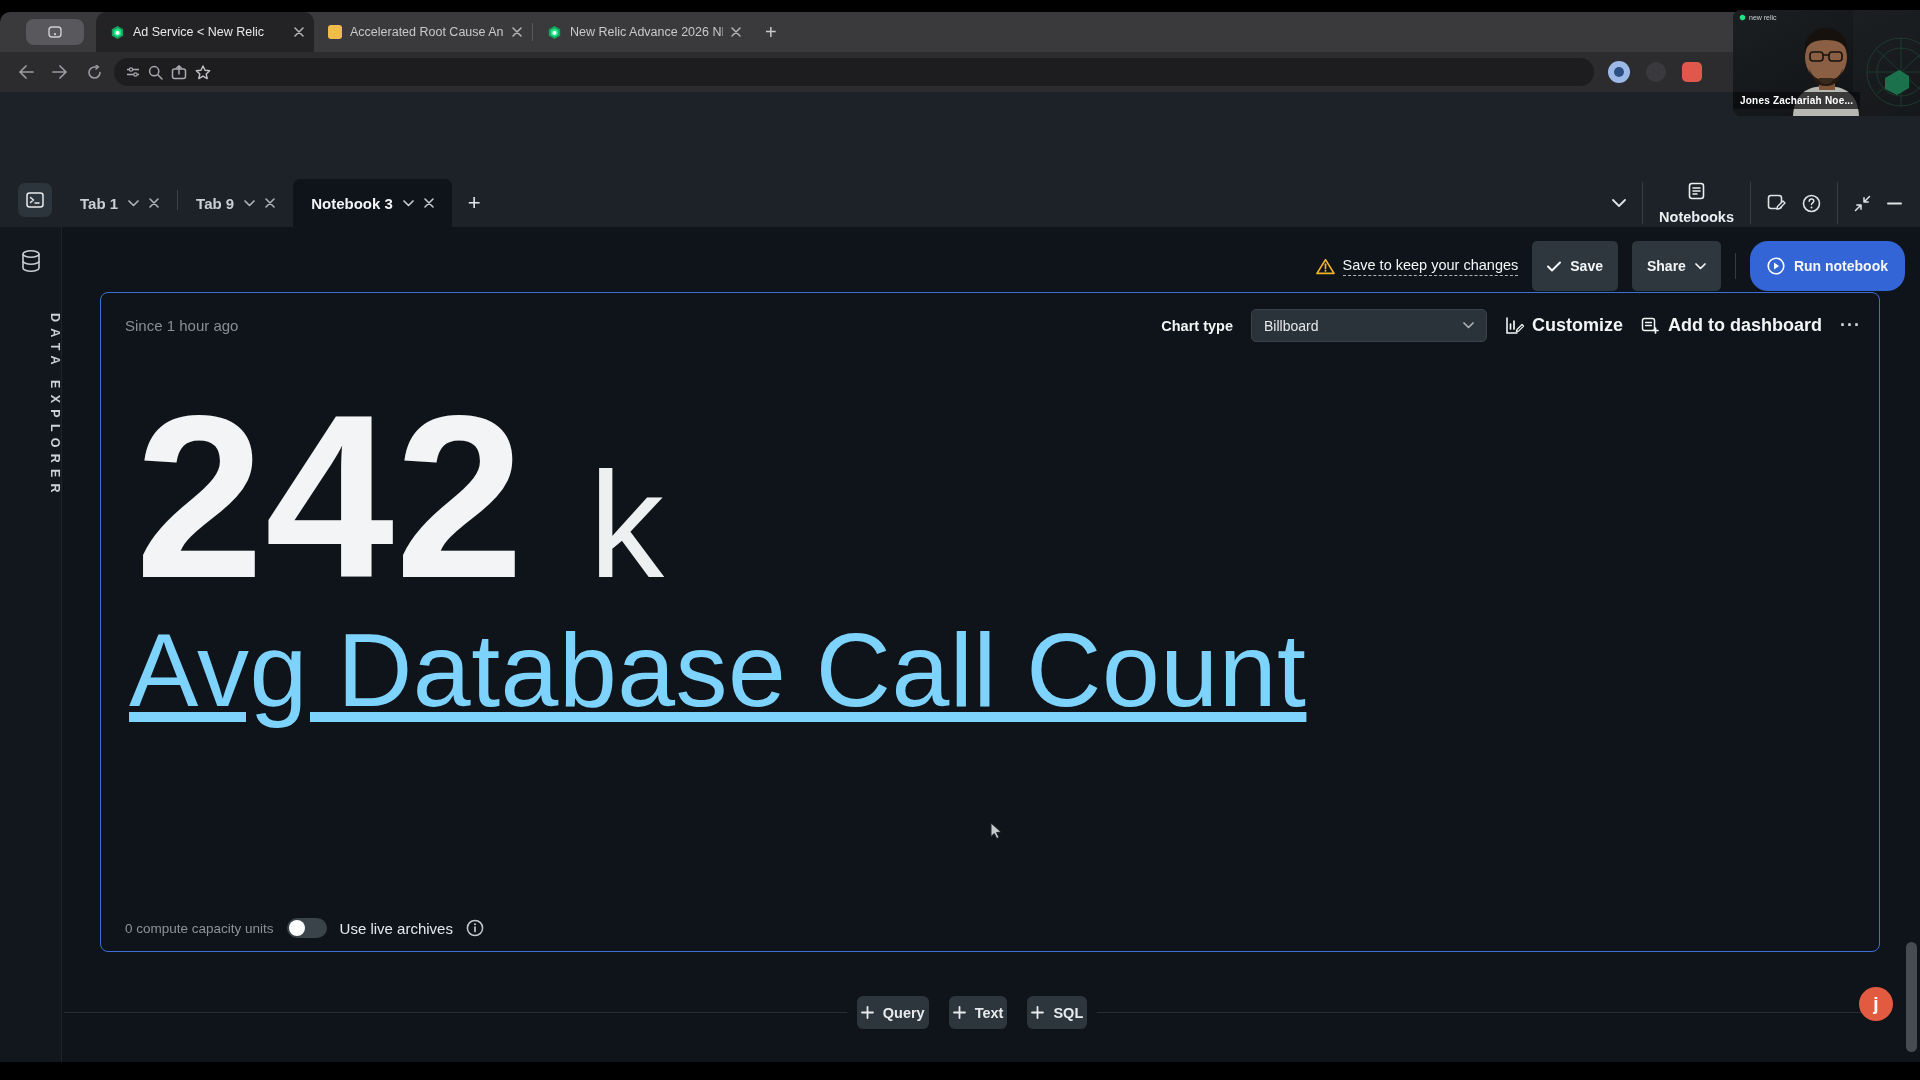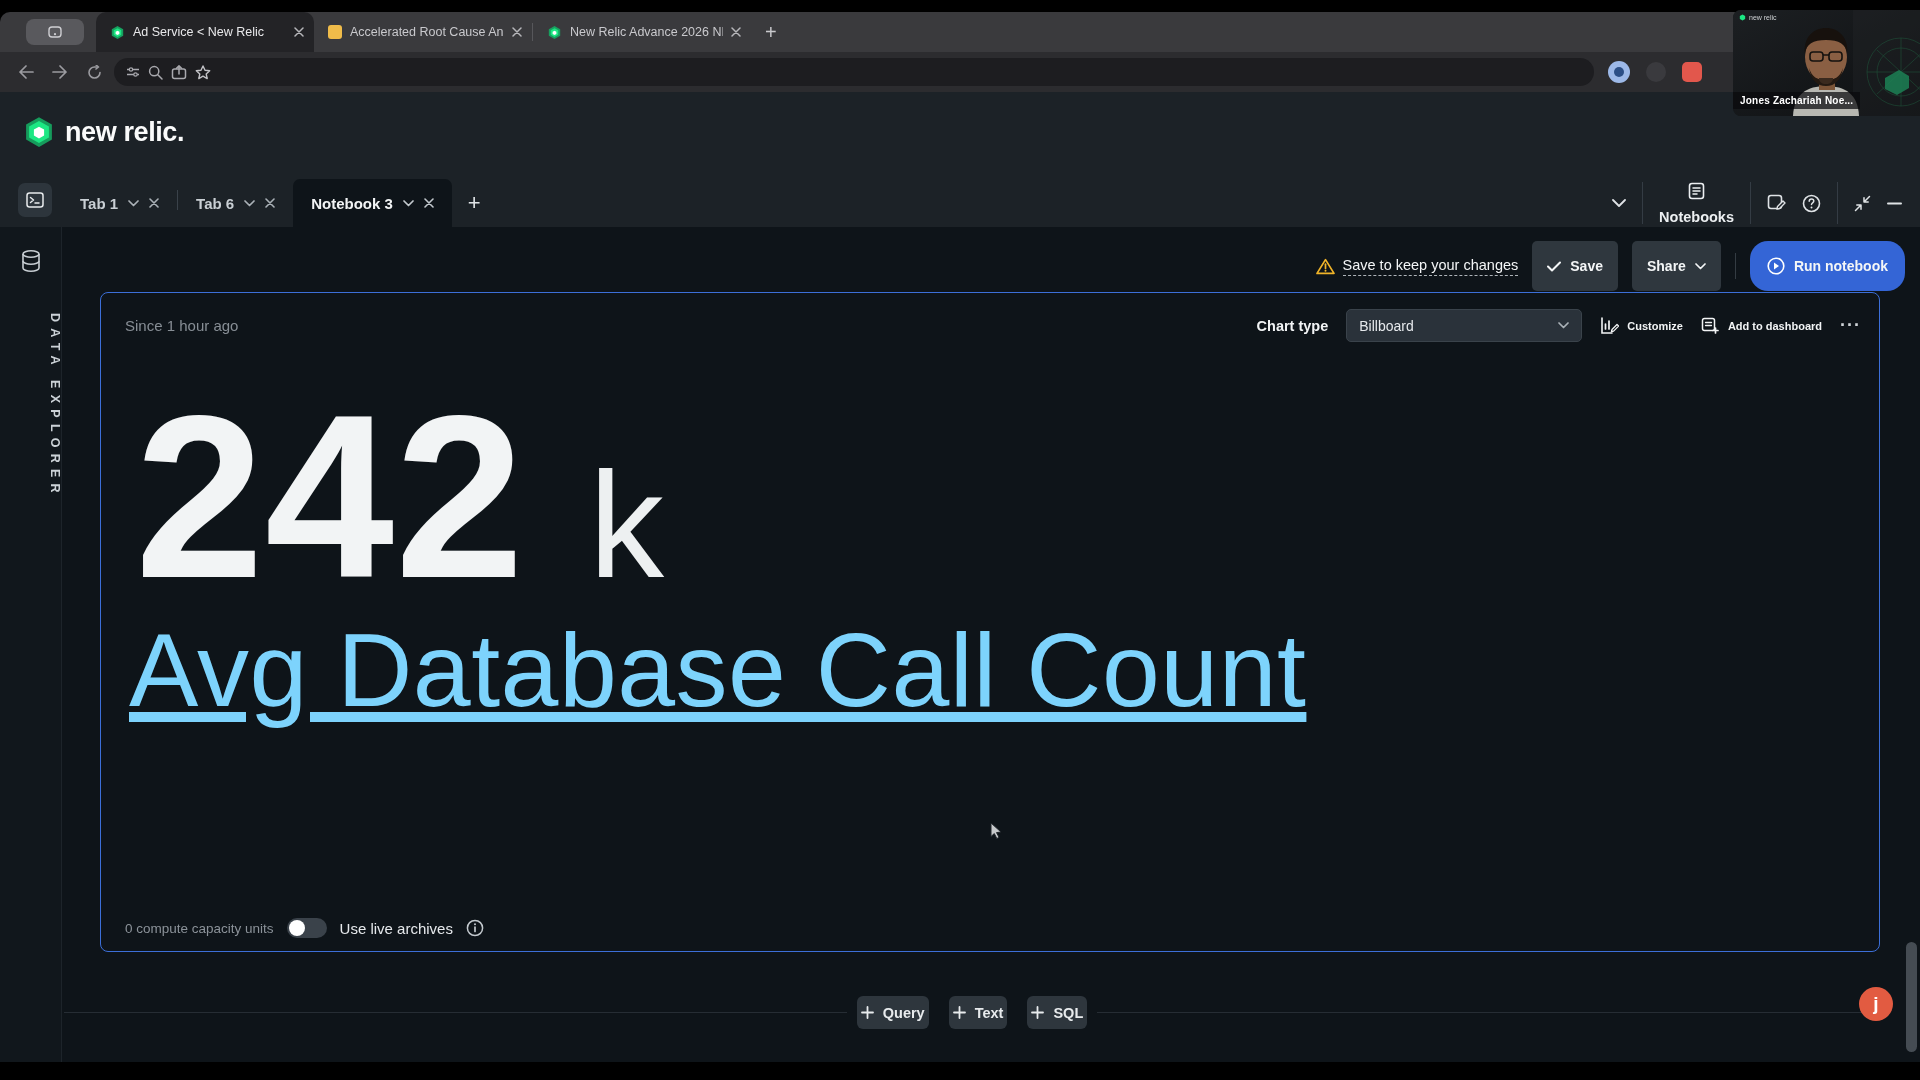--- a/index.html
+++ b/index.html
@@ -79,21 +79,21 @@
   
   .cell { position:absolute; left:100px; width:1780px; top:65px; height:660px; background:#0e1419;
           border:1.5px solid #3c6fd8; border-radius:8px; }
   .cell-head { display:flex; align-items:center; padding:16px 18px 0 24px; }
   .since { color:#878e95; font-size:15px; }
   .head-right { margin-left:auto; display:flex; align-items:center; gap:18px; }
   .ct-label { color:#f2f4f5; font-size:14.5px; font-weight:700; }
   .select { width:236px; height:33px; background:#2a323a; border:1px solid #3a434b; border-radius:5px;
             display:flex; align-items:center; padding:0 12px; color:#e6e9ec; font-size:14px; }
   .select .sel-val { flex:1; }
-  .head-act { display:flex; align-items:center; gap:8px; color:#f2f4f5; font-size:11px; font-weight:700; }
+  .head-act { display:flex; align-items:center; gap:8px; color:#f2f4f5; font-size:18px; font-weight:700; }
   .more-dots { color:#cfd4d8; font-size:18px; font-weight:700; letter-spacing:1px; }
 
   .bb-value { position:absolute; left:34px; top:88px; line-height:1; white-space:nowrap; }
   .bb-num  { font-size:232px; font-weight:700; color:#f2f4f5; letter-spacing:1px; }
   .bb-unit { font-size:150px; font-weight:400; color:#edf0f1; margin-left:64px; }
   .bb-label { position:absolute; left:28px; top:318px; font-size:104px; font-weight:400; color:#7dd3fc;
               letter-spacing:.5px; white-space:nowrap;text-decoration:underline; }
 
   .cell-foot { position:absolute; left:24px; bottom:13px; display:flex; align-items:center; gap:13px; }
   .ccu { color:#8b9299; font-size:13.5px; }
@@ -239,51 +239,41 @@
       <svg width="7" height="7" viewBox="0 0 24 24">
           <path d="M12 1.5l9.1 5.25v10.5L12 22.5 2.9 17.25V6.75z" fill="#1ce783"></path>
         </svg>
       <span>new relic</span>
     </div>
     <div class="cam-name">Jones Zachariah Noe...</div>
   </div>
 
   <div class="app">
 
-    <div class="app-header">
-      <div class="logo">
-        <svg width="34" height="34" viewBox="0 0 24 24">
-            <path d="M12 1.5l9.1 5.25v10.5L12 22.5 2.9 17.25V6.75z" fill="#169c5c"></path>
-            <path d="M12 4.2l7 4v7.6l-7 4-7-4V8.2z" fill="#1ce783"></path>
-            <path d="M12 8.3l3.6 2v4.2L12 16.6l-3.6-2.1v-4.2z" fill="#fff"></path>
-          </svg>
-        <span class="logo-word">new relic.</span>
-      </div>
-    </div>
 
     <div class="nb-tabbar">
       <div class="console-box">
         <svg width="18" height="16" viewBox="0 0 18 16">
             <rect x="1" y="1" width="16" height="14" rx="2.5" fill="none" stroke="#e7eaec" stroke-width="1.5"></rect>
             <path d="M4.5 5.5L7.5 8l-3 2.5" fill="none" stroke="#e7eaec" stroke-width="1.5" stroke-linecap="round" stroke-linejoin="round"></path>
             <path d="M9 11h4" stroke="#e7eaec" stroke-width="1.5" stroke-linecap="round"></path>
           </svg>
       </div>
       <div class="nbtab">
         <span>Tab 1</span>
         <svg width="11" height="7" viewBox="0 0 11 7">
             <path d="M1 1l4.5 4.5L10 1" fill="none" stroke="#aab1b7" stroke-width="1.7" stroke-linecap="round" stroke-linejoin="round"></path>
           </svg>
         <svg width="10" height="10" viewBox="0 0 10 10">
             <path d="M1 1l8 8M9 1L1 9" stroke="#aab1b7" stroke-width="1.6" stroke-linecap="round"></path>
           </svg>
       </div>
       <div class="nbdiv"></div>
       <div class="nbtab">
-        <span>Tab 6</span>
+        <span>Tab 9</span>
         <svg width="11" height="7" viewBox="0 0 11 7">
             <path d="M1 1l4.5 4.5L10 1" fill="none" stroke="#aab1b7" stroke-width="1.7" stroke-linecap="round" stroke-linejoin="round"></path>
           </svg>
         <svg width="10" height="10" viewBox="0 0 10 10">
             <path d="M1 1l8 8M9 1L1 9" stroke="#aab1b7" stroke-width="1.6" stroke-linecap="round"></path>
           </svg>
       </div>
       <div class="nbtab active">
         <span>Notebook 3</span>
         <svg width="11" height="7" viewBox="0 0 11 7">

